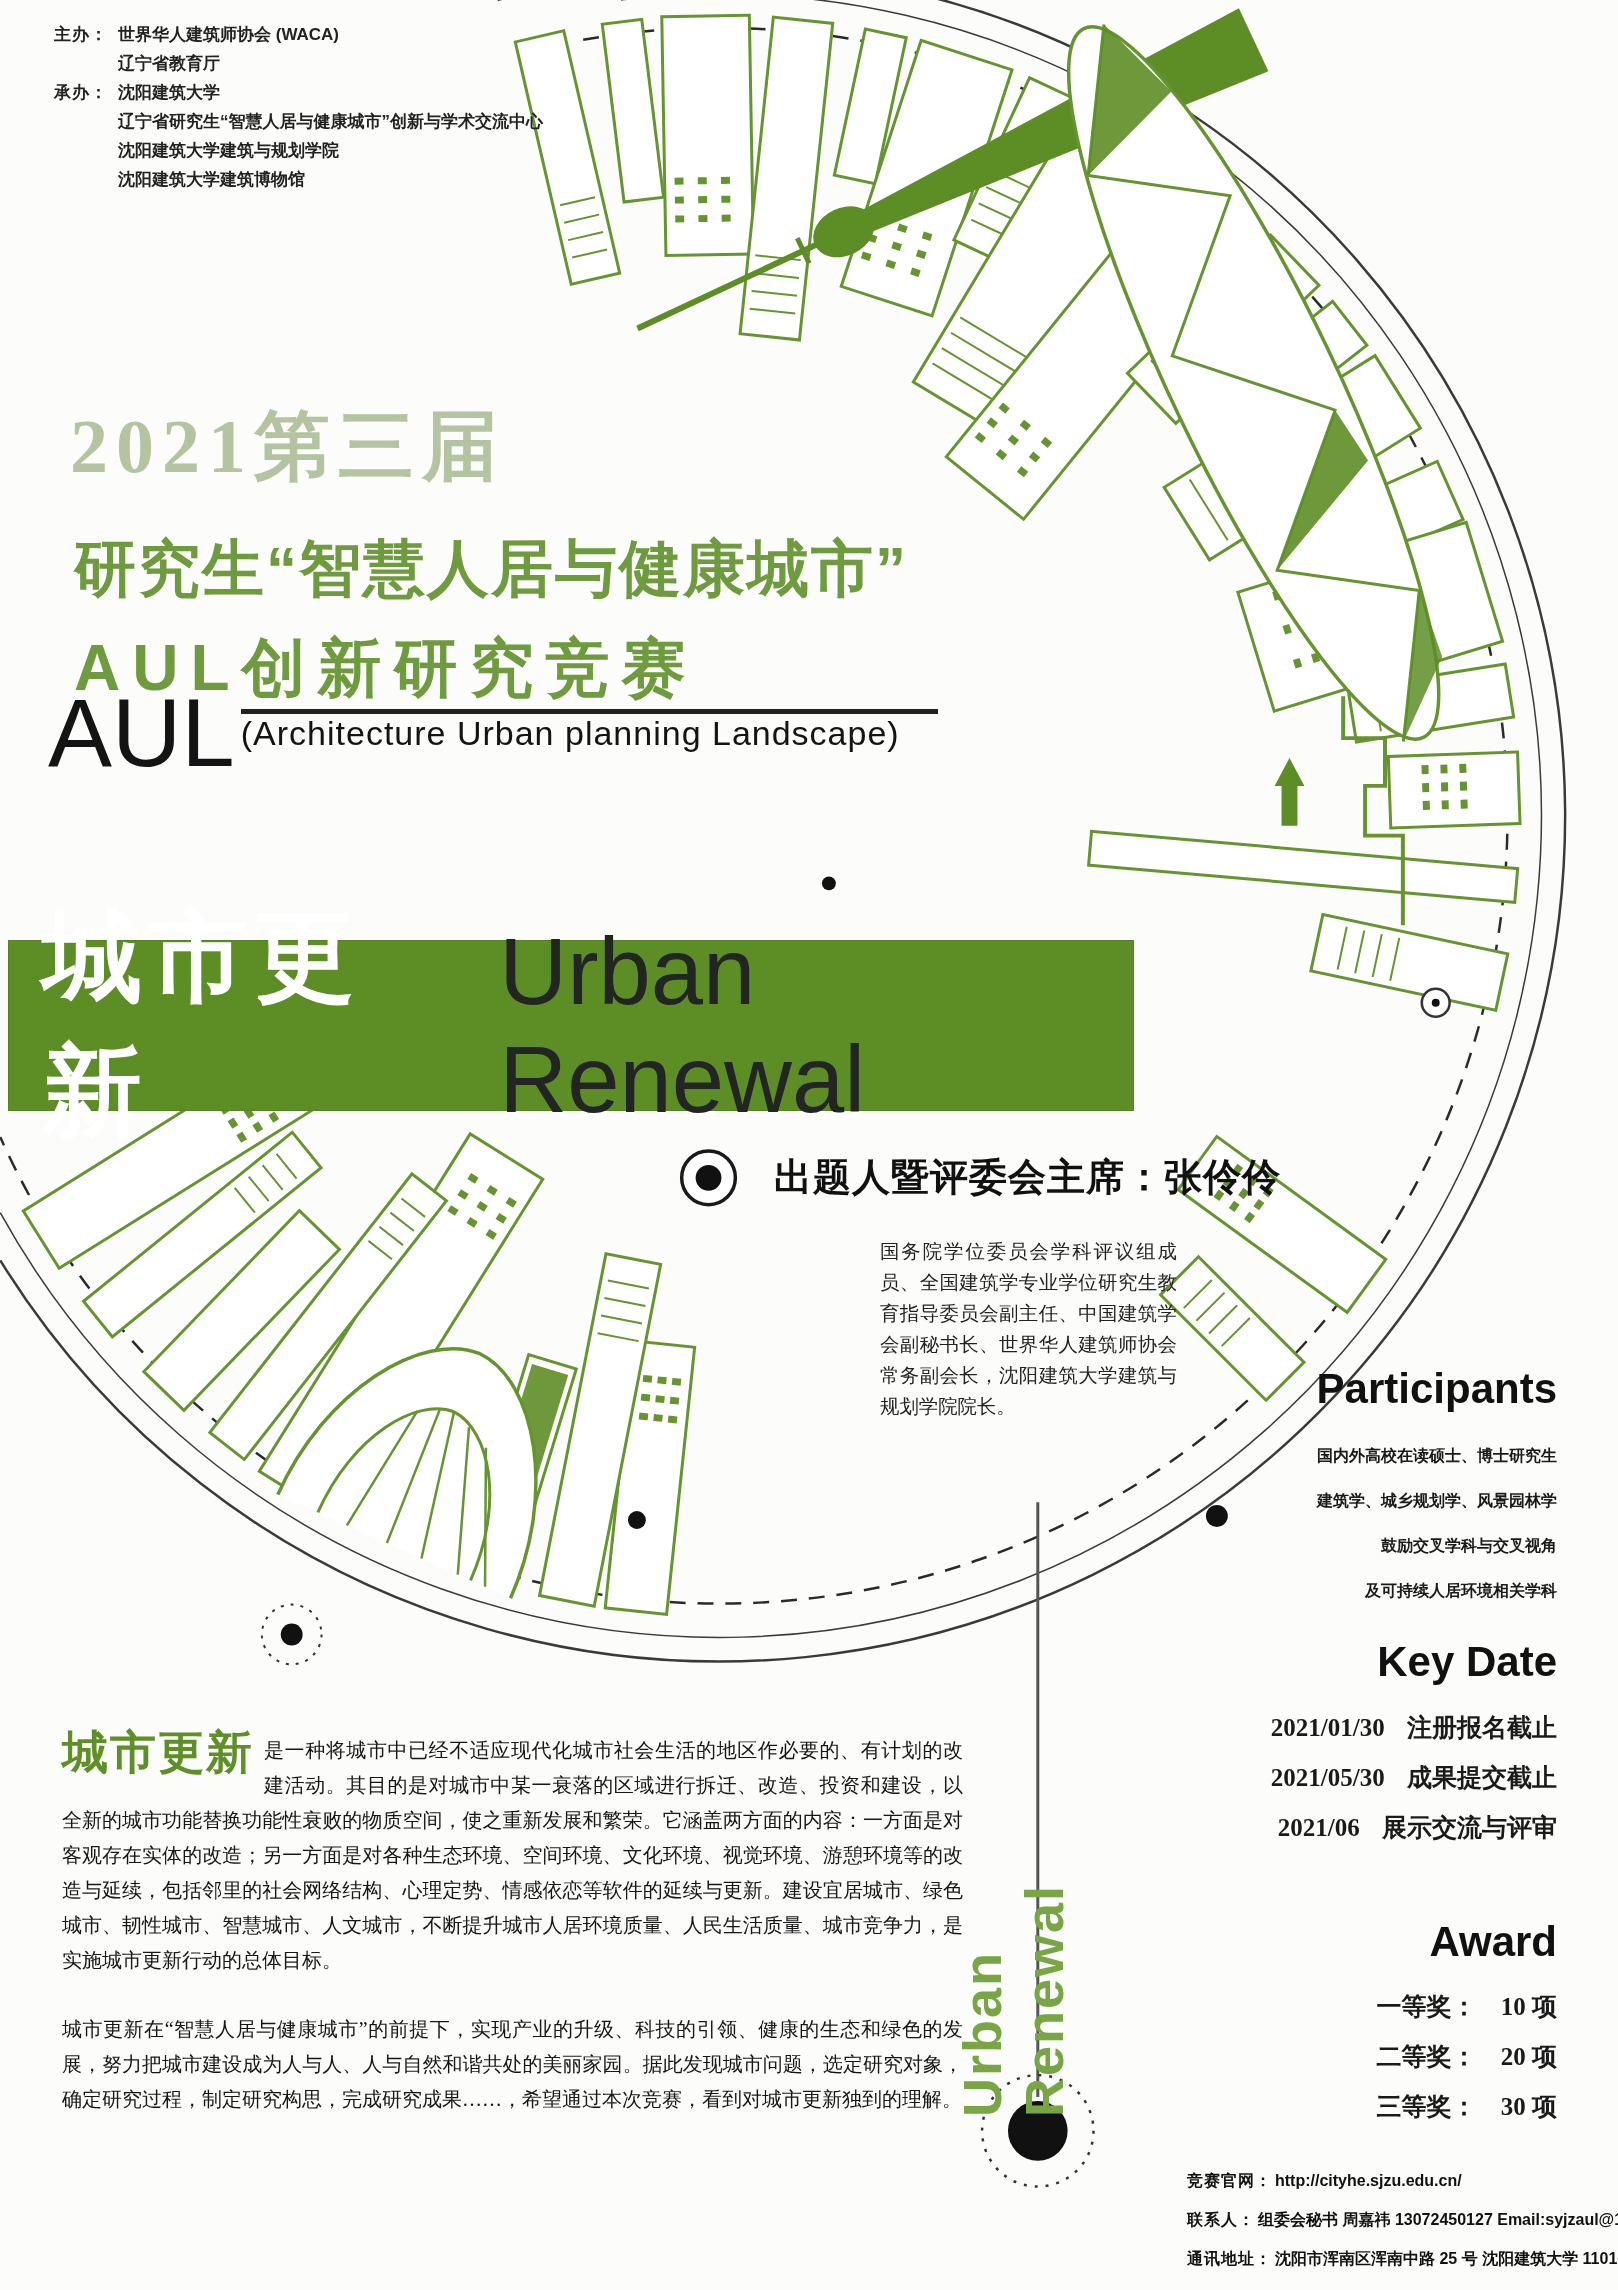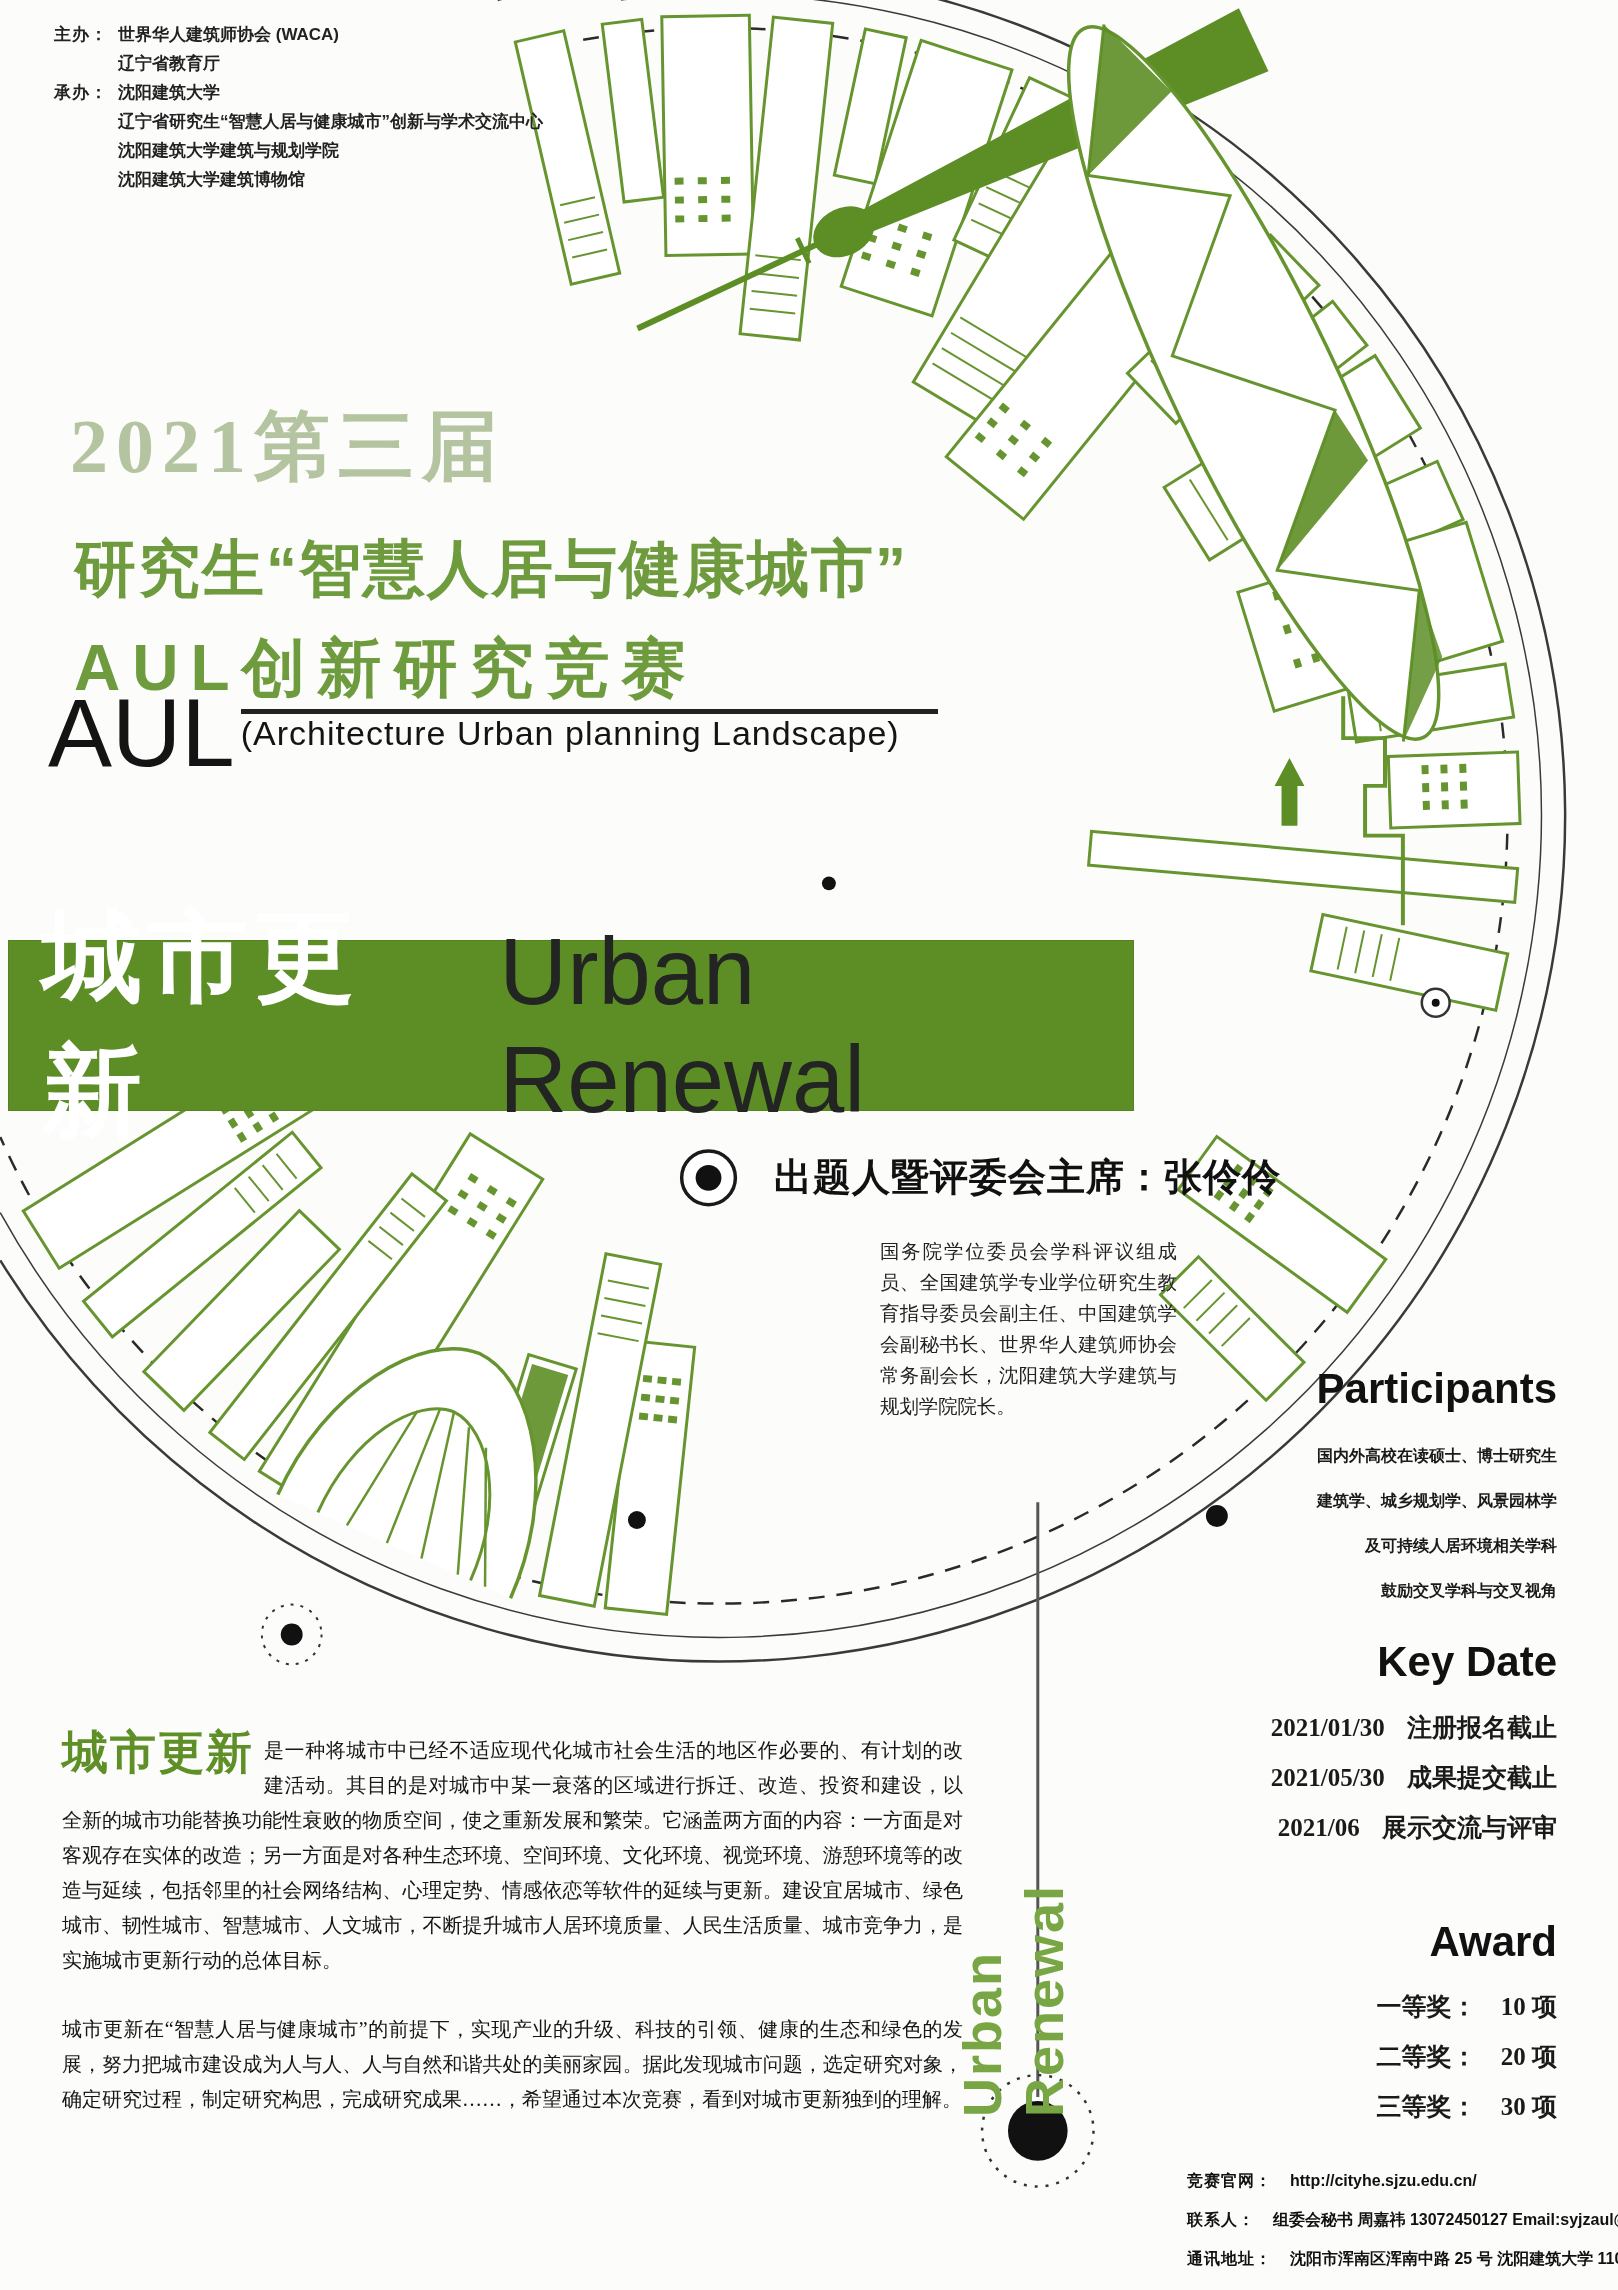--- a/index.html
+++ b/index.html
@@ -53,21 +53,21 @@
   .intro-p{font-size:20px;line-height:35px;text-align:justify;color:#161616;margin:0;}
   #intro-p2{margin-top:34px;}
 
   
   #vertical-en{left:951px;top:2117px;transform:rotate(-90deg);transform-origin:0 0;width:398px;
                font-size:54px;font-weight:700;color:#79a644;letter-spacing:2px;}
 
   
   #footer{left:1187px;top:2161px;font-size:16px;line-height:39px;color:#111;white-space:nowrap;}
   .ft-row{display:flex;}
-  .ft-label{font-weight:800;letter-spacing:1px;margin-right:18px;}
+  .ft-label{font-weight:800;letter-spacing:1px;margin-right:3px;}
   .ft-value{font-weight:600;}
 </style>
 </head>
 <body>
 
 <div id="page">
 
   <svg id="deco" width="1619" height="2290" viewBox="0 0 1627 2302">
       <path d="M 500 0 A 850 850 0 1 1 0 1267" fill="none" stroke="#3a3a3a" stroke-width="2.5"></path>
       <path d="M 624 0 A 826 826 0 1 1 0 1219" fill="none" stroke="#3a3a3a" stroke-width="1.5"></path>
@@ -375,22 +375,22 @@
     <span id="banner-en">Urban Renewal</span>
   </div>
 
   <div class="layer" id="chair-label">出题人暨评委会主席：张伶伶</div>
   <div class="layer" id="chair-bio">国务院学位委员会学科评议组成员、全国建筑学专业学位研究生教育指导委员会副主任、中国建筑学会副秘书长、世界华人建筑师协会常务副会长，沈阳建筑大学建筑与规划学院院长。</div>
 
   <div class="layer r-head" style="top:1365px" id="participants-head">Participants</div>
   <div class="layer" id="participants-lines">
     <div>国内外高校在读硕士、博士研究生</div>
     <div>建筑学、城乡规划学、风景园林学</div>
+    <div>鼓励交叉学科与交叉视角</div>
     <div>及可持续人居环境相关学科</div>
-    <div>鼓励交叉学科与交叉视角</div>
   </div>
 
   <div class="layer r-head" style="top:1638px" id="keydate-head">Key Date</div>
   <div class="layer" id="keydate-list">
     <div class="kd-row">
       <span class="kd-date">2021/01/30</span>
       <span class="kd-desc">注册报名截止</span></div>
     <div class="kd-row">
       <span class="kd-date">2021/05/30</span>
       <span class="kd-desc">成果提交截止</span></div>

